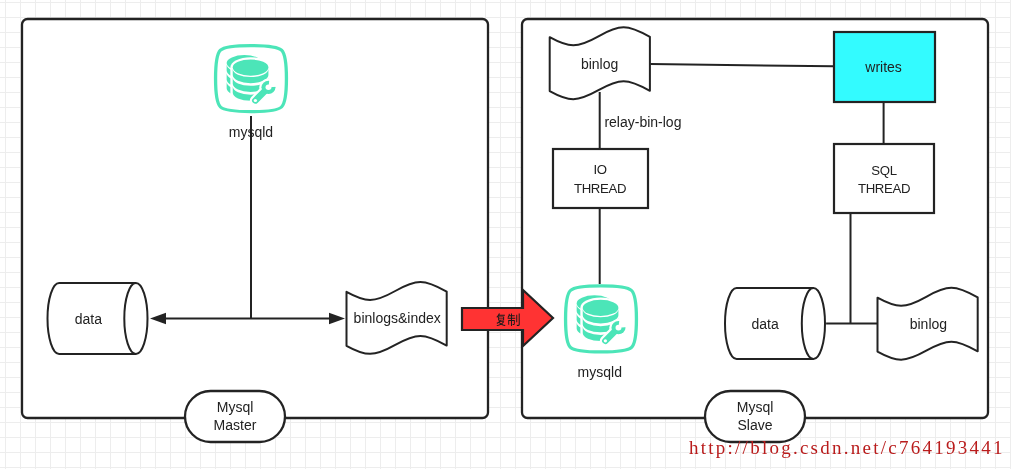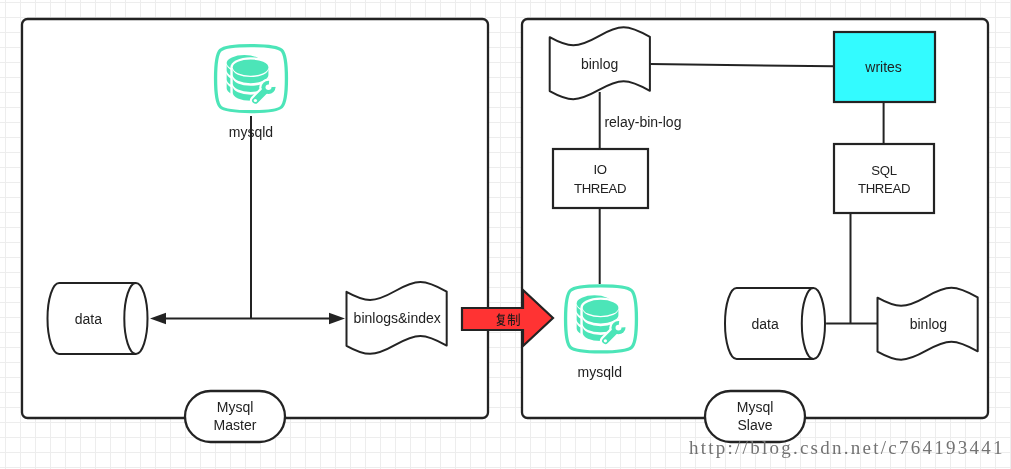--- a/index.html
+++ b/index.html
@@ -14,21 +14,21 @@
   #grid { position: absolute; inset: 0; }
   #diagram { position: absolute; inset: 0; }
   .lbl { font-family: "Liberation Sans", sans-serif; font-size: 14px; fill: #222222; }
   .caps { font-family: "Liberation Sans", sans-serif; font-size: 13.2px; letter-spacing: -0.35px; fill: #222222; }
   #watermark {
     position: absolute;
     left: 689px; top: 437px;
     font-family: "Liberation Serif", serif;
     font-size: 19px;
     letter-spacing: 2.25px;
-    color: #737373;
+    color: #b91c1c;
     -webkit-font-smoothing: antialiased;
     white-space: nowrap;
   }
 </style>
 </head>
 <body>
 
 <div id="canvas">
   <svg id="grid" width="1011" height="469">
     <defs>

